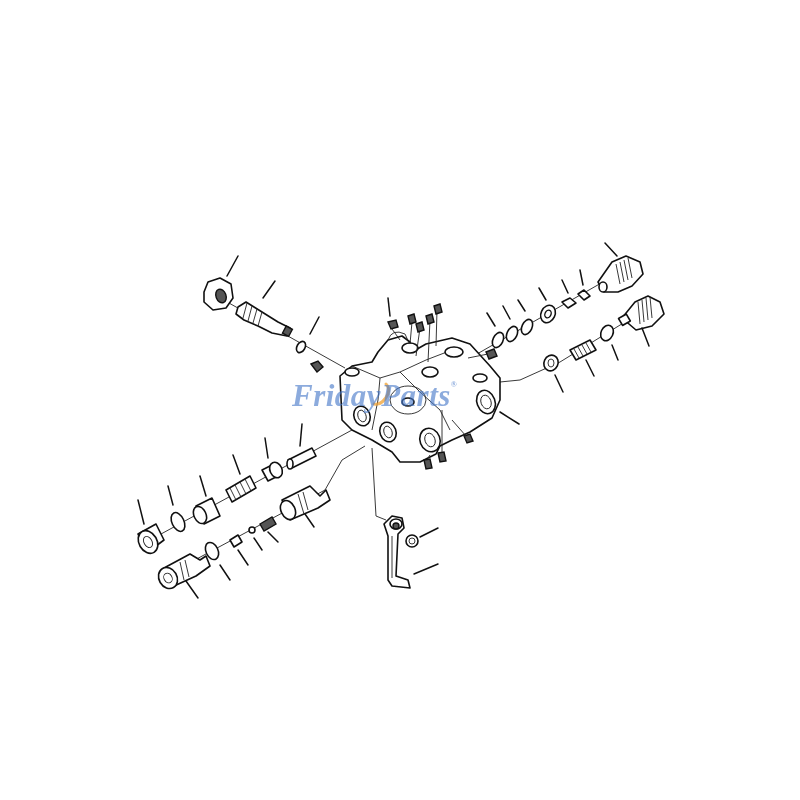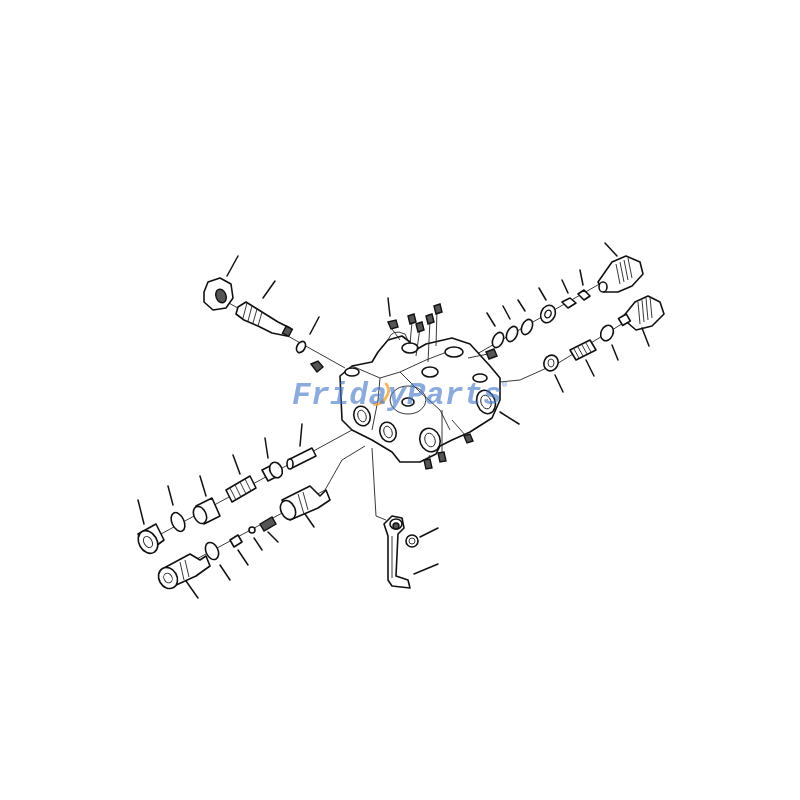--- a/index.html
+++ b/index.html
@@ -2,21 +2,21 @@
 <html><head>
   <meta charset="utf-8">
   <style>
     html, body { margin: 0; padding: 0; background: #ffffff; }
     body { width: 800px; height: 800px; overflow: hidden; position: relative; font-family: "Liberation Sans", sans-serif; }
     #diagram { position: absolute; left: 0; top: 0; width: 800px; height: 800px; }
     .part { stroke: #111; stroke-width: 1.6; fill: #ffffff; stroke-linejoin: round; }
     .dark { stroke: #111; stroke-width: 1.4; fill: #555; }
     .thin { stroke: #222; stroke-width: 0.9; fill: none; }
     .leader { stroke: #111; stroke-width: 1.5; fill: none; stroke-linecap: round; }
-    .wm { position: absolute; left: 292px; top: 378px; font-family: Liberation Mono, monospace; font-weight: bold; font-style: italic; font-size: 31px; letter-spacing: 0.5px; color: rgba(70,120,200,0.62); pointer-events: none; }
+    .wm { position: absolute; left: 292px; top: 378px; font-family: Liberation Serif, serif; font-weight: bold; font-style: italic; font-size: 31px; letter-spacing: 0.5px; color: rgba(70,120,200,0.62); pointer-events: none; }
     .wm .reg { font-size: 8px; vertical-align: top; position: relative; top: 2px; font-style: normal; }
     .wm-swoosh { position: absolute; left: 372px; top: 380px; width: 22px; height: 30px; pointer-events: none; }
   </style>
 </head>
 <body>
 
 <svg id="diagram" viewBox="0 0 800 800" xmlns="http://www.w3.org/2000/svg">
 
   <g>
 

